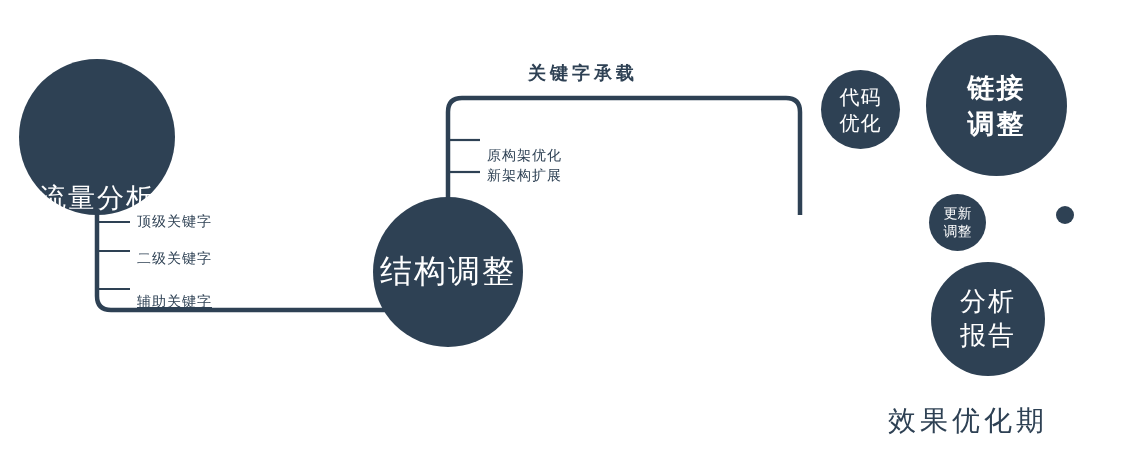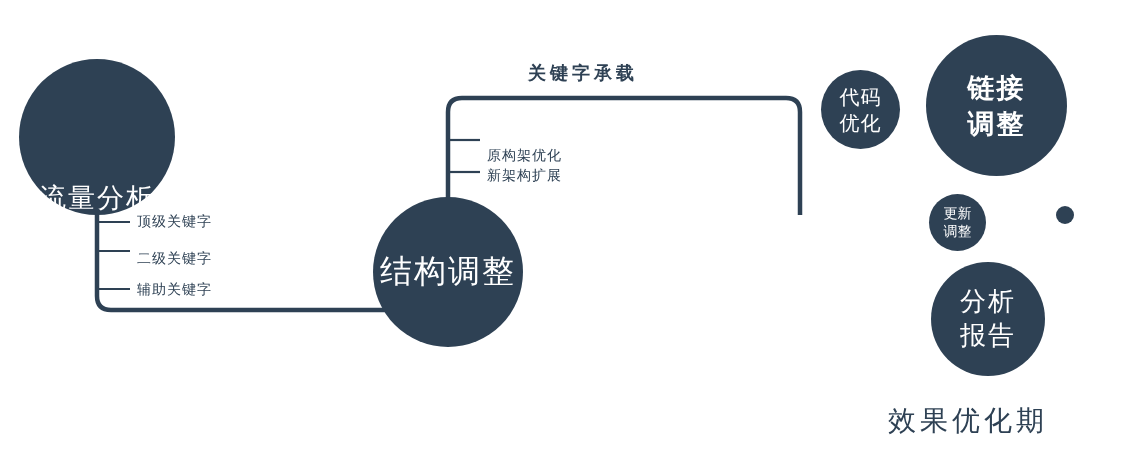--- a/index.html
+++ b/index.html
@@ -110,21 +110,21 @@
 
   <div class="node" style="left:1056px; top:206px; width:18px; height:18px;"></div>
 
   <div class="node" style="left:931px; top:262px; width:114px; height:114px; font-size:26px;">
     <span>分析</span>
     <span>报告</span>
   </div>
 
   <div class="branch-label" style="left:137px; top:222px;">顶级关键字</div>
   <div class="branch-label" style="left:137px; top:251px;margin-top:8px;">二级关键字</div>
-  <div class="branch-label" style="left:137px; top:290px;">辅助关键字</div>
+  <div class="branch-label" style="left:137px; top:302px;text-decoration:underline;">辅助关键字</div>
 
   <div class="branch-label" style="left:487px; top:140px;margin-top:16px;">原构架优化</div>
   <div class="branch-label" style="left:487px; top:176px;">新架构扩展</div>
 
   <div class="edge-label" style="left:528px; top:61px;">关键字承载</div>
 
   <div class="caption" style="left:888px; top:402px;">效果优化期</div>
 
 </div>
 

